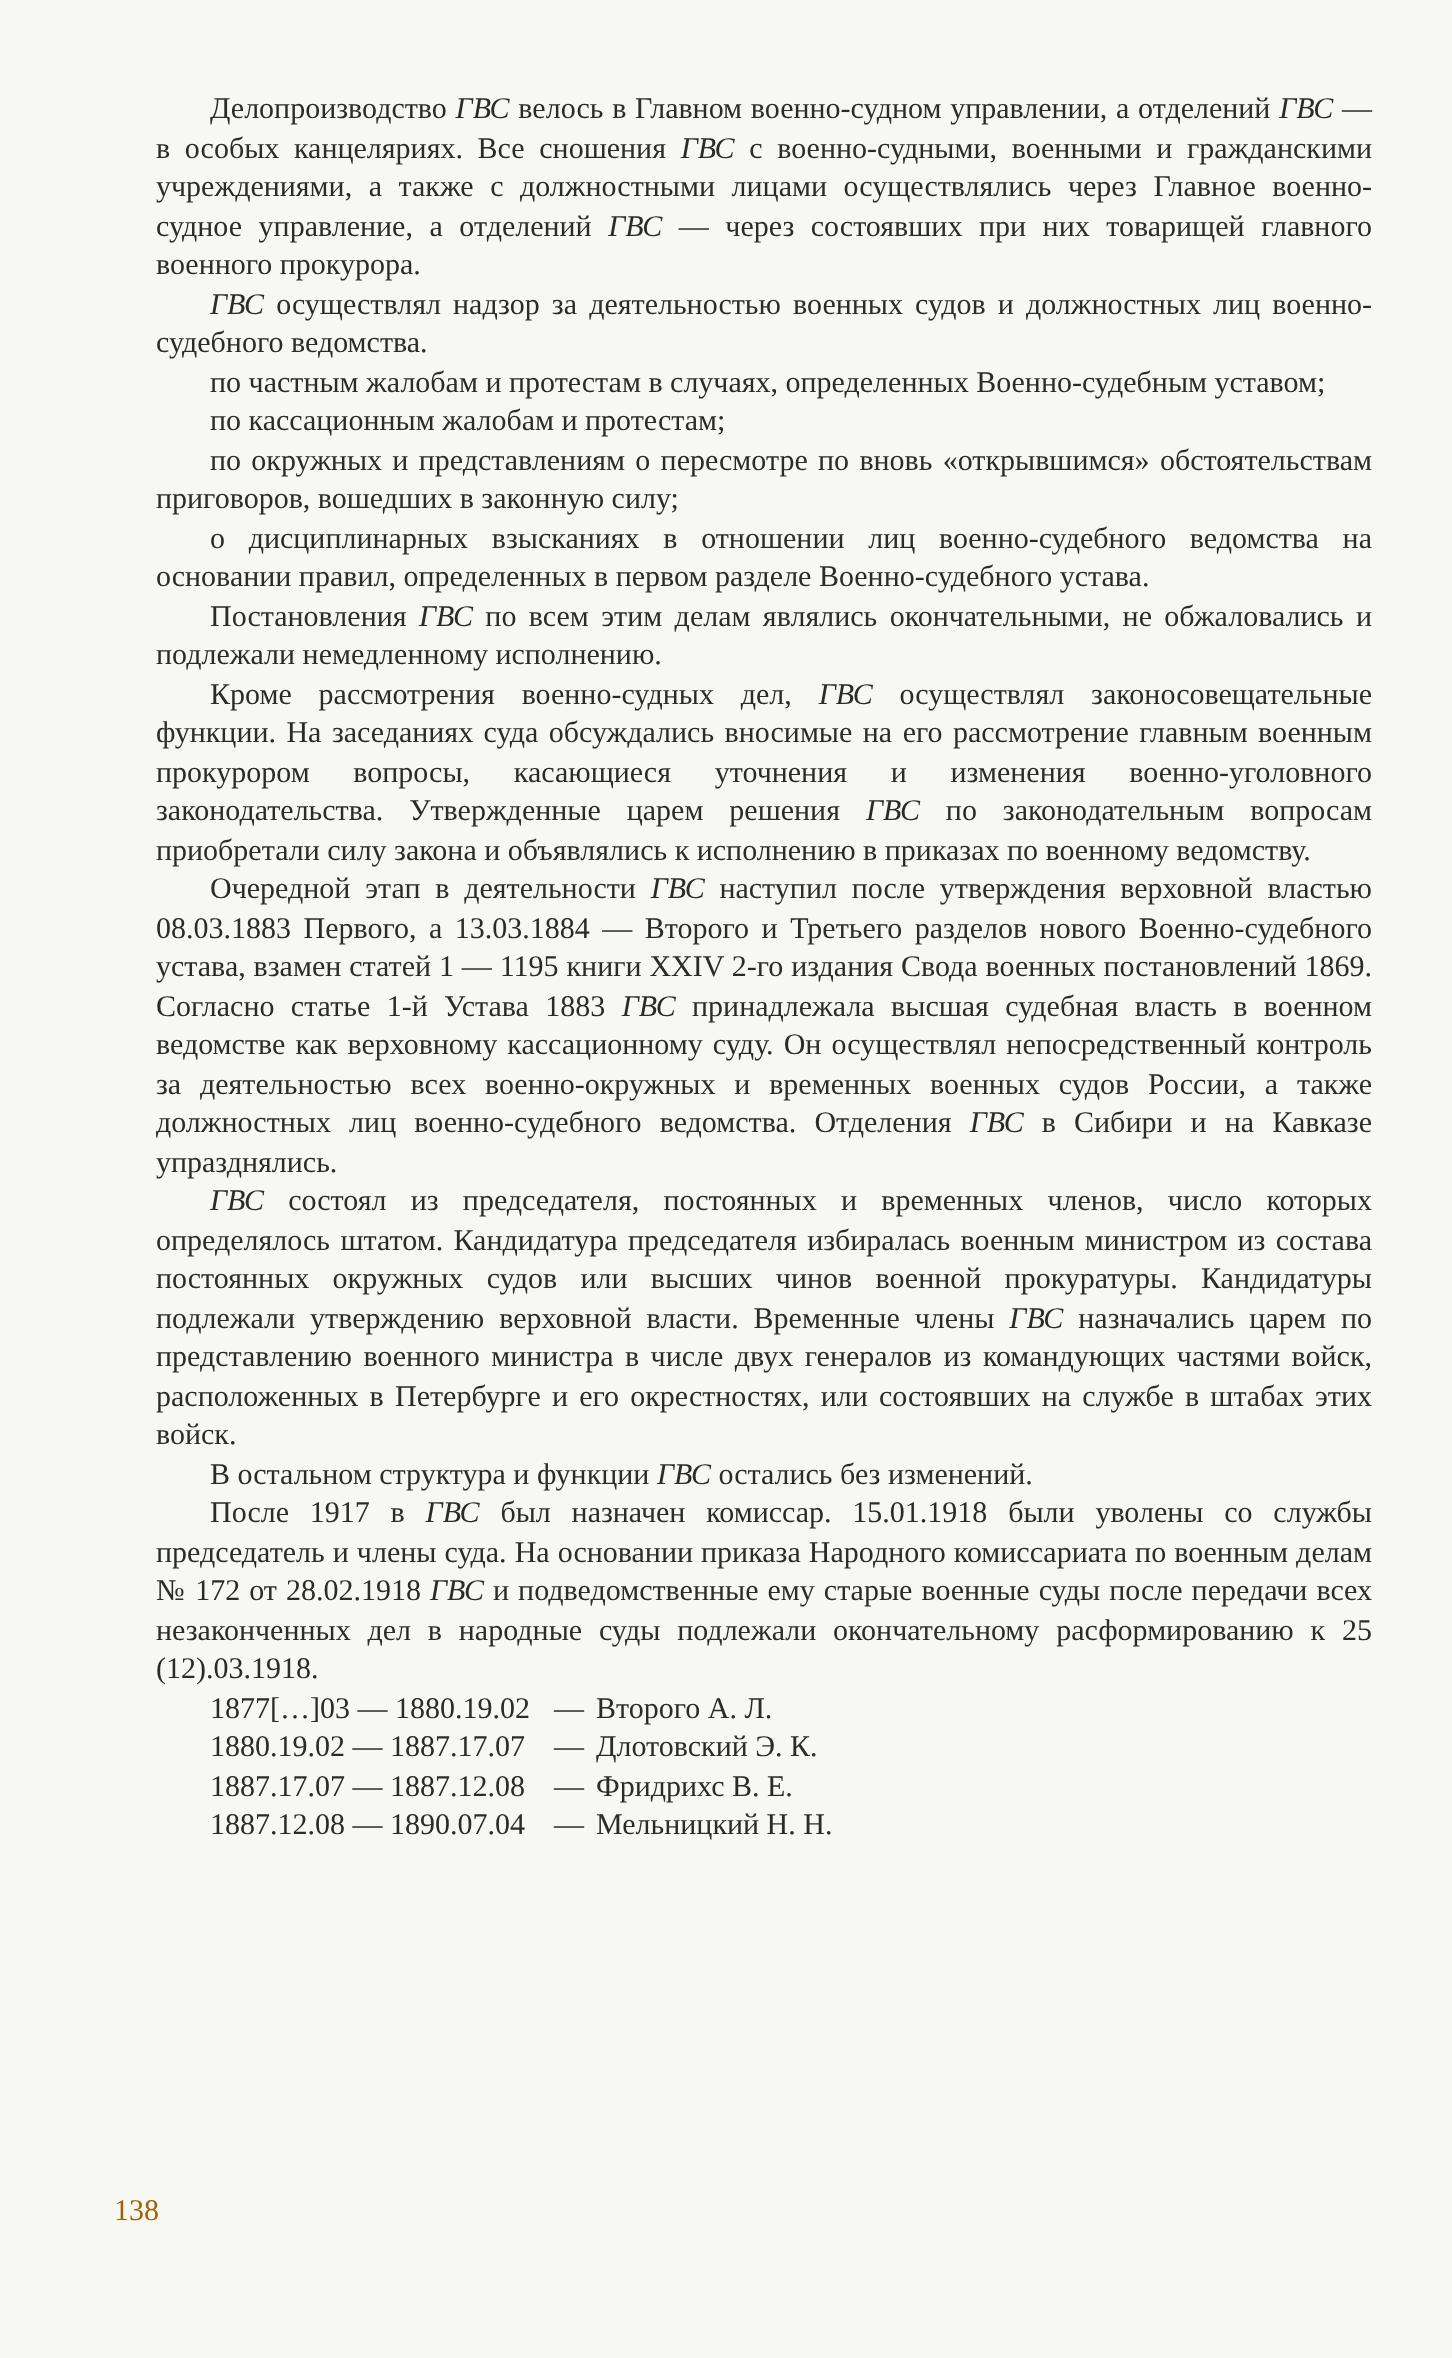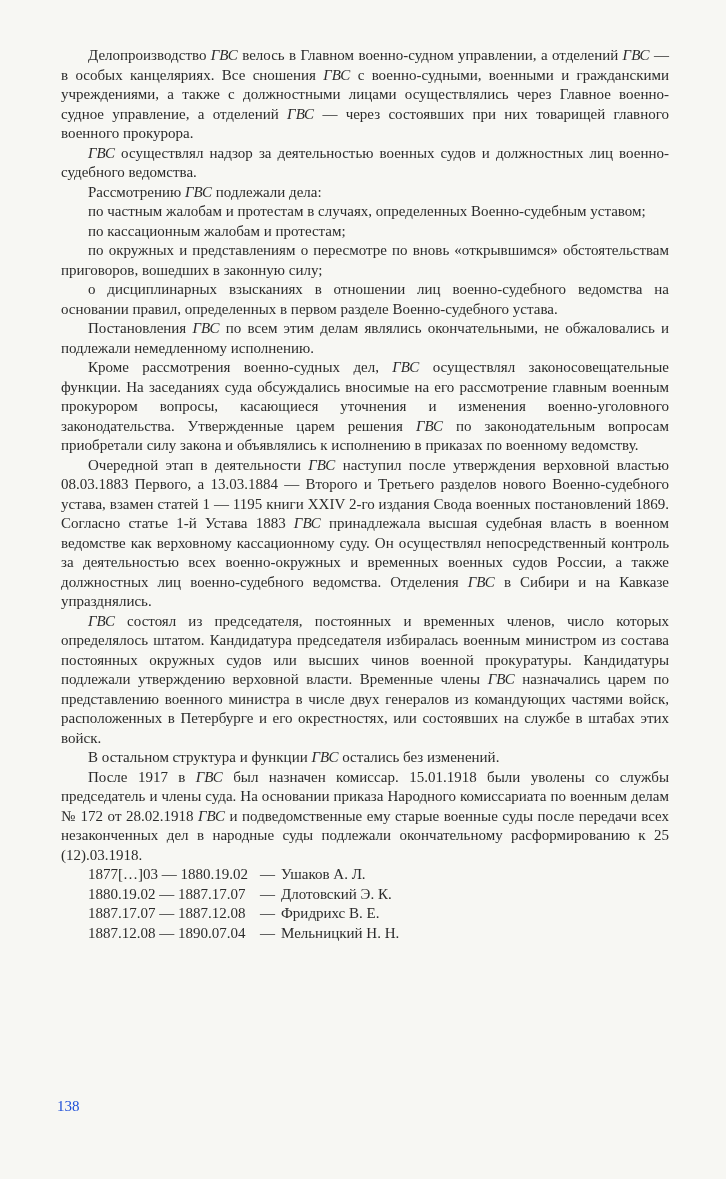--- a/index.html
+++ b/index.html
@@ -13,21 +13,21 @@
   .page {
     position: relative;
     width: 726px;
     height: 1179px;
     background: #f7f7f3;
     color: #2b2b2b;
     overflow: hidden;
   }
   .text-block {
     position: absolute;
-    left: 61px;
+    left: 78px;
     top: 46px;
     width: 608px;
     font-size: 15px;
     line-height: 19.5px;
     text-align: justify;
   }
   .para {
     margin: 0;
     text-indent: 27px;
   }
@@ -40,45 +40,44 @@
   .chair-range {
     display: inline-block;
     min-width: 170px;
   }
   .chair-sep { padding: 0 6px 0 2px; }
   .page-number {
     position: absolute;
     left: 57px;
     top: 1098px;
     font-size: 15px;
-    color: #1d4ed8;
+    color: #a16207;
     font-family: Liberation Serif, serif;
   }
 </style>
 </head>
 <body>
 
 <div class="page">
   <div class="text-block">
     <div>
         <p class="para"><span class="run">Делопроизводство </span><span class="ital">ГВС</span><span class="run"> велось в Главном военно-судном управлении, а отделений </span><span class="ital">ГВС</span><span class="run"> — в особых канцеляриях. Все сношения </span><span class="ital">ГВС</span><span class="run"> с военно-судными, военными и гражданскими учреждениями, а также с должностными лицами осуществлялись через Главное военно-судное управление, а отделений </span><span class="ital">ГВС</span><span class="run"> — через состоявших при них товарищей главного военного прокурора.</span></p>
         <p class="para"><span class="ital">ГВС</span><span class="run"> осуществлял надзор за деятельностью военных судов и должностных лиц военно-судебного ведомства.</span></p>
-        <p class="para"><span class="run">Рассмотрению </span><span class="ital">ГВС</span><span class="run"> подлежали дела:</span></p>
         <p class="para"><span class="run">по частным жалобам и протестам в случаях, определенных Военно-судебным уставом;</span></p>
         <p class="para"><span class="run">по кассационным жалобам и протестам;</span></p>
         <p class="para"><span class="run">по окружных и представлениям о пересмотре по вновь «открывшимся» обстоятельствам приговоров, вошедших в законную силу;</span></p>
         <p class="para"><span class="run">о дисциплинарных взысканиях в отношении лиц военно-судебного ведомства на основании правил, определенных в первом разделе Военно-судебного устава.</span></p>
         <p class="para"><span class="run">Постановления </span><span class="ital">ГВС</span><span class="run"> по всем этим делам являлись окончательными, не обжаловались и подлежали немедленному исполнению.</span></p>
         <p class="para"><span class="run">Кроме рассмотрения военно-судных дел, </span><span class="ital">ГВС</span><span class="run"> осуществлял законосовещательные функции. На заседаниях суда обсуждались вносимые на его рассмотрение главным военным прокурором вопросы, касающиеся уточнения и изменения военно-уголовного законодательства. Утвержденные царем решения </span><span class="ital">ГВС</span><span class="run"> по законодательным вопросам приобретали силу закона и объявлялись к исполнению в приказах по военному ведомству.</span></p>
         <p class="para"><span class="run">Очередной этап в деятельности </span><span class="ital">ГВС</span><span class="run"> наступил после утверждения верховной властью 08.03.1883 Первого, а 13.03.1884 — Второго и Третьего разделов нового Военно-судебного устава, взамен статей 1 — 1195 книги XXIV 2-го издания Свода военных постановлений 1869. Согласно статье 1-й Устава 1883 </span><span class="ital">ГВС</span><span class="run"> принадлежала высшая судебная власть в военном ведомстве как верховному кассационному суду. Он осуществлял непосредственный контроль за деятельностью всех военно-окружных и временных военных судов России, а также должностных лиц военно-судебного ведомства. Отделения </span><span class="ital">ГВС</span><span class="run"> в Сибири и на Кавказе упразднялись.</span></p>
         <p class="para"><span class="ital">ГВС</span><span class="run"> состоял из председателя, постоянных и временных членов, число которых определялось штатом. Кандидатура председателя избиралась военным министром из состава постоянных окружных судов или высших чинов военной прокуратуры. Кандидатуры подлежали утверждению верховной власти. Временные члены </span><span class="ital">ГВС</span><span class="run"> назначались царем по представлению военного министра в числе двух генералов из командующих частями войск, расположенных в Петербурге и его окрестностях, или состоявших на службе в штабах этих войск.</span></p>
         <p class="para"><span class="run">В остальном структура и функции </span><span class="ital">ГВС</span><span class="run"> остались без изменений.</span></p>
         <p class="para"><span class="run">После 1917 в </span><span class="ital">ГВС</span><span class="run"> был назначен комиссар. 15.01.1918 были уволены со службы председатель и члены суда. На основании приказа Народного комиссариата по военным делам № 172 от 28.02.1918 </span><span class="ital">ГВС</span><span class="run"> и подведомственные ему старые военные суды после передачи всех незаконченных дел в народные суды подлежали окончательному расформированию к 25 (12).03.1918.</span></p>
       </div>
     <div class="chairmen">
-        <div class="chair-row"><span class="chair-range">1877[…]03 — 1880.19.02</span><span class="chair-sep">—</span><span class="chair-name">Ушаков А. Л.</span></div>
+        <div class="chair-row"><span class="chair-range">1877[…]03 — 1880.19.02</span><span class="chair-sep">—</span><span class="chair-name">Второго А. Л.</span></div>
         <div class="chair-row"><span class="chair-range">1880.19.02 — 1887.17.07</span><span class="chair-sep">—</span><span class="chair-name">Длотовский Э. К.</span></div>
         <div class="chair-row"><span class="chair-range">1887.17.07 — 1887.12.08</span><span class="chair-sep">—</span><span class="chair-name">Фридрихс В. Е.</span></div>
         <div class="chair-row"><span class="chair-range">1887.12.08 — 1890.07.04</span><span class="chair-sep">—</span><span class="chair-name">Мельницкий Н. Н.</span></div>
       </div>
   </div>
   <div class="page-number">138</div>
 </div>
 
 </body></html>

